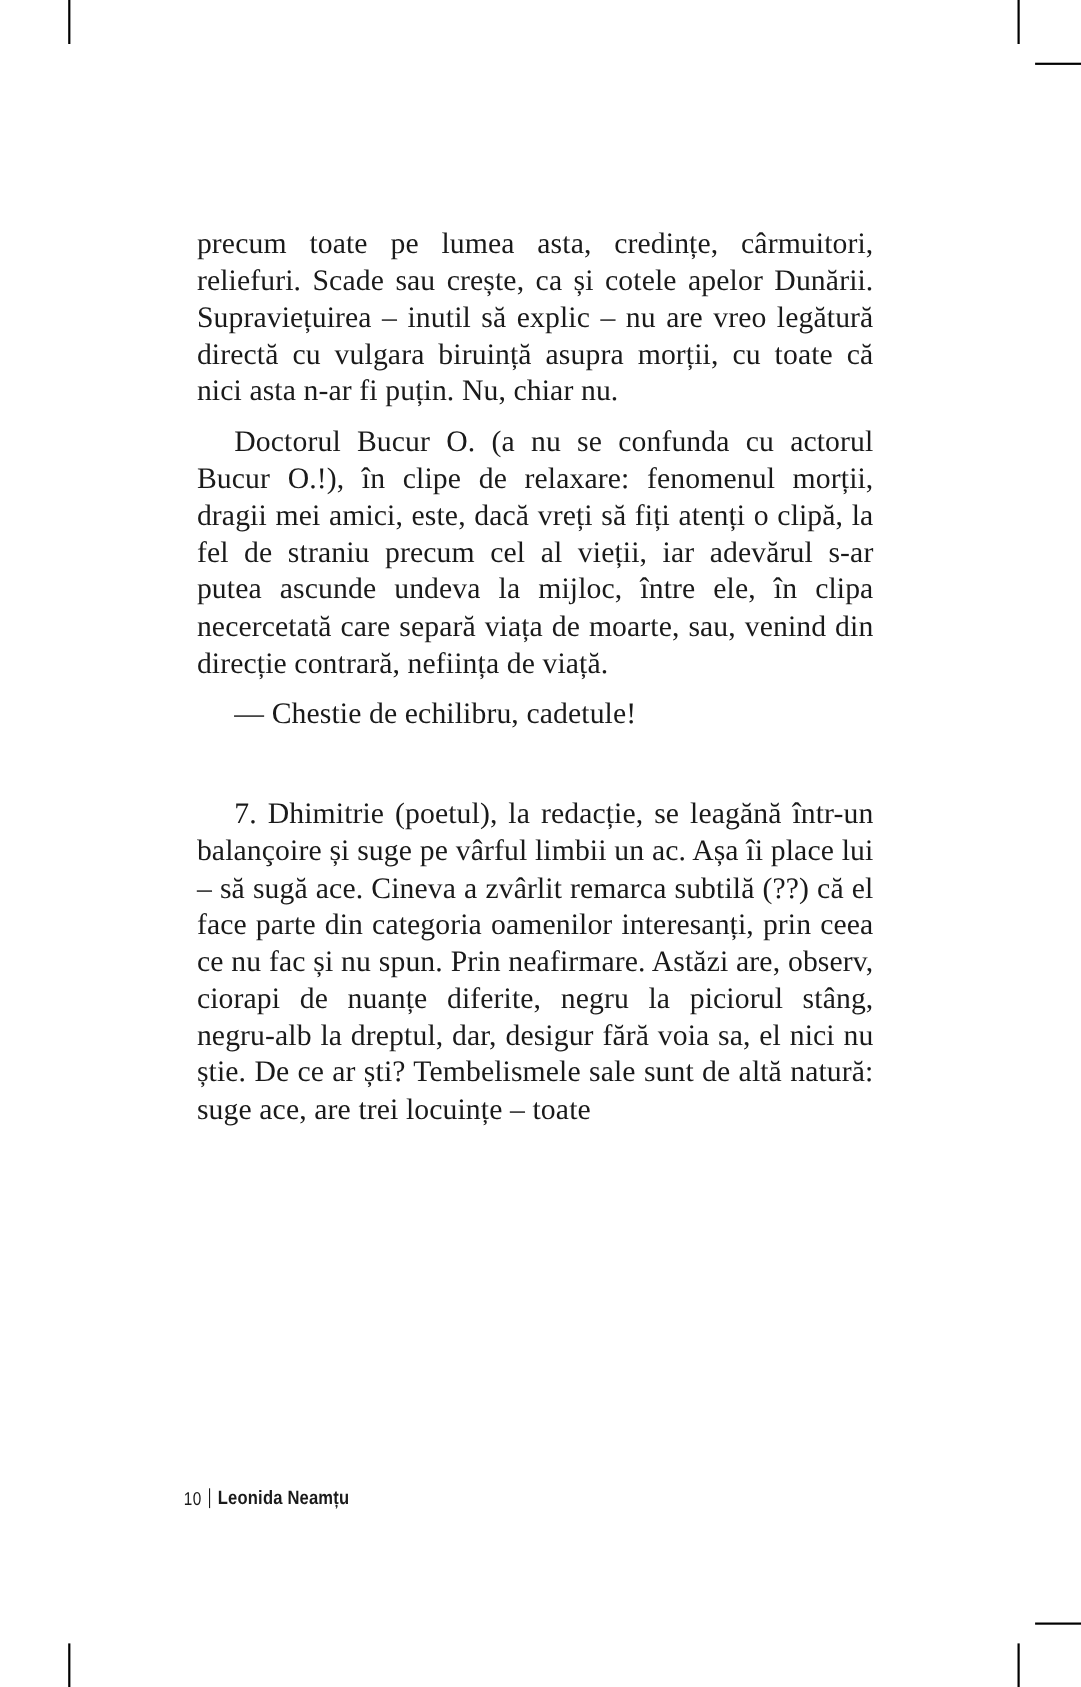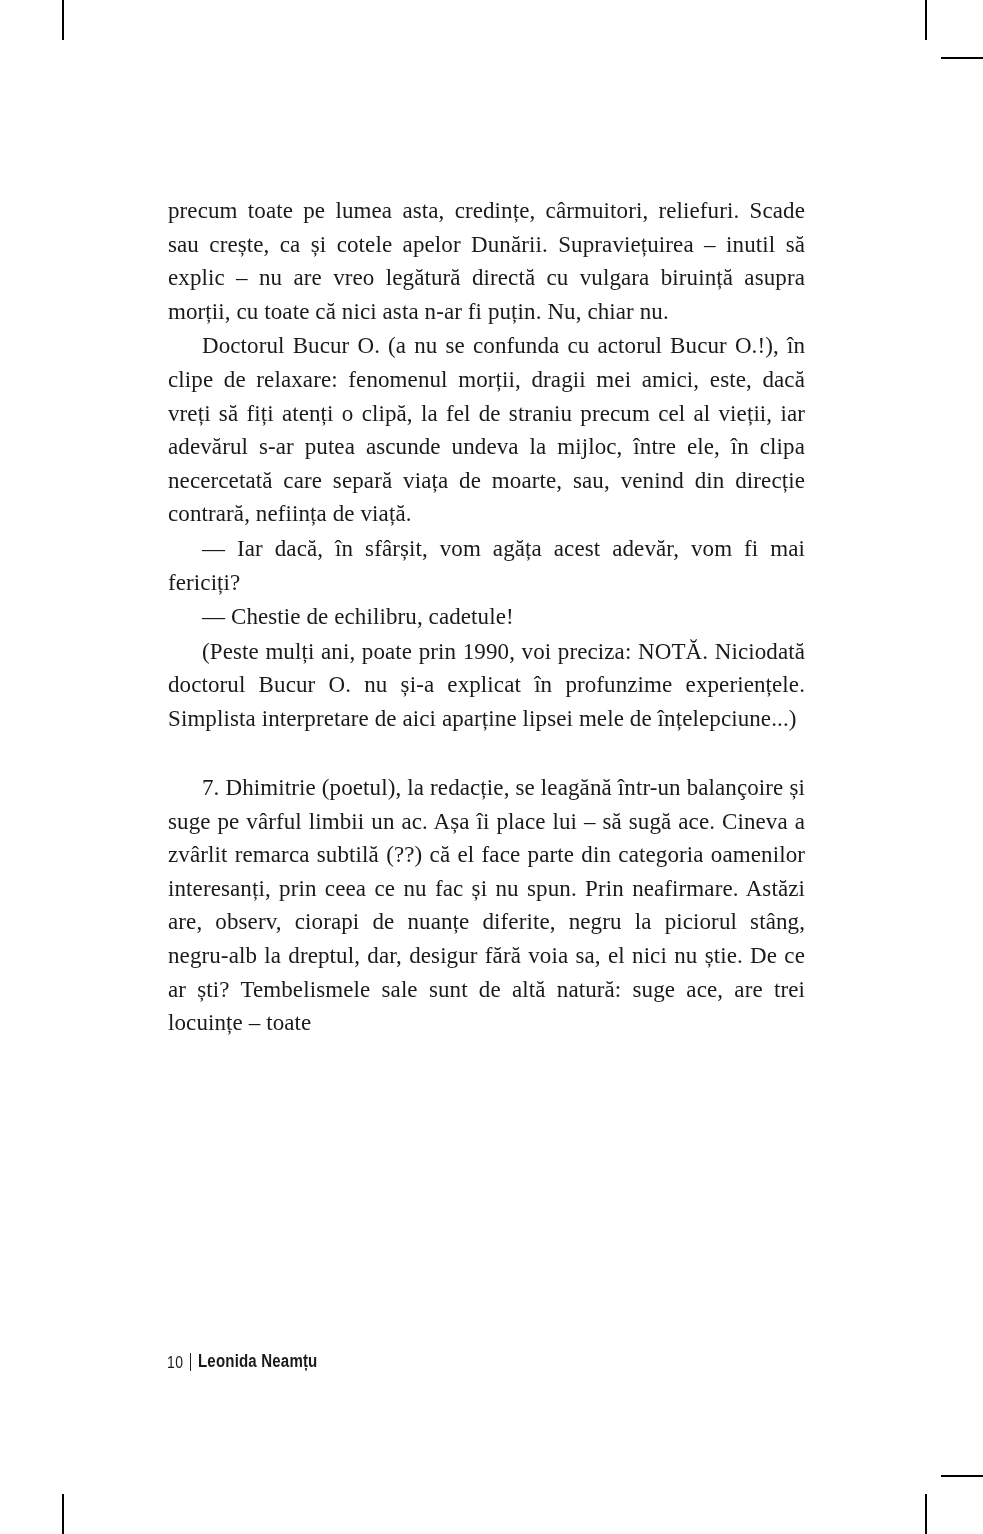--- a/index.html
+++ b/index.html
@@ -30,22 +30,22 @@
 
   
   .page-body {
     position: absolute;
     left: 167px;
     top: 193px;
     width: 639px;
   }
 
   .para {
-    margin: 1px;
-    font-size: 23px;
+    margin: 12px;
+    font-size: 27px;
     line-height: 33.6px;
     text-align: justify;
     text-indent: 34px;
     letter-spacing: 0.1px;
     -webkit-font-feature-settings: "liga" 1;
     font-feature-settings: "liga" 1;
   }
   .para.first { text-indent: 0; }
   .para em, .para .ital { }
 
@@ -93,25 +93,23 @@
 <div class="crop crop-br-v"></div>
 <div class="crop crop-br-h"></div>
 
 <div class="page-body">
 
   <p class="para first">precum toate pe lumea asta, credințe, cârmuitori, reliefuri. Scade sau crește, ca și cotele apelor Dunării. Supraviețuirea – inutil să explic – nu are vreo legătură directă cu vulgara biruință asupra morții, cu toate că nici asta n-ar fi puțin. Nu, chiar nu.</p>
 
   <p class="para">Doctorul Bucur O. (a nu se confunda cu actorul Bucur O.!), în clipe de relaxare: fenomenul morții, dragii mei amici, este, dacă vreți să fiți atenți o clipă, la fel de straniu precum cel al vieții, iar adevărul s-ar putea ascunde undeva la mijloc, între ele, în clipa necercetată care separă viața de moarte, sau, venind din direcție contrară, neființa de viață.</p>
 
 
-  <p class="para">— Iar dacă, în sfârșit, vom agăța acest adevăr, vom fi mai fericiți?</p>
 
   <p class="para">— Chestie de echilibru, cadetule!</p>
 
-  <p class="para">(Peste mulți ani, poate prin 1990, voi preciza: NOTĂ. Niciodată doctorul Bucur O. nu și-a explicat în profunzime experiențele. Simplista interpretare de aici aparține lipsei mele de înțelepciune...)</p>
 
   <div class="spacer"></div>
 
   <p class="para"><span>7. Dhimitrie (poetul), la redacție, se leagănă într-un </span><span class="ital">balançoire</span><span> și suge pe vârful limbii un ac. Așa îi place lui – să sugă ace. Cineva a zvârlit remarca subtilă (??) că el face parte din categoria oamenilor interesanți, prin ceea ce </span><span class="ital">nu fac și nu spun</span><span>. Prin </span><span class="ital">neafirmare</span><span>. Astăzi are, observ, ciorapi de nuanțe diferite, negru la piciorul stâng, negru-alb la dreptul, dar, desigur fără voia sa, el nici nu știe. De ce ar ști? Tembelismele sale sunt de altă natură: suge ace, are trei locuințe – toate</span></p>
 
 </div>
 
 <div class="footer">
   <span class="footer-page">10</span>
   <span class="footer-rule"></span>

